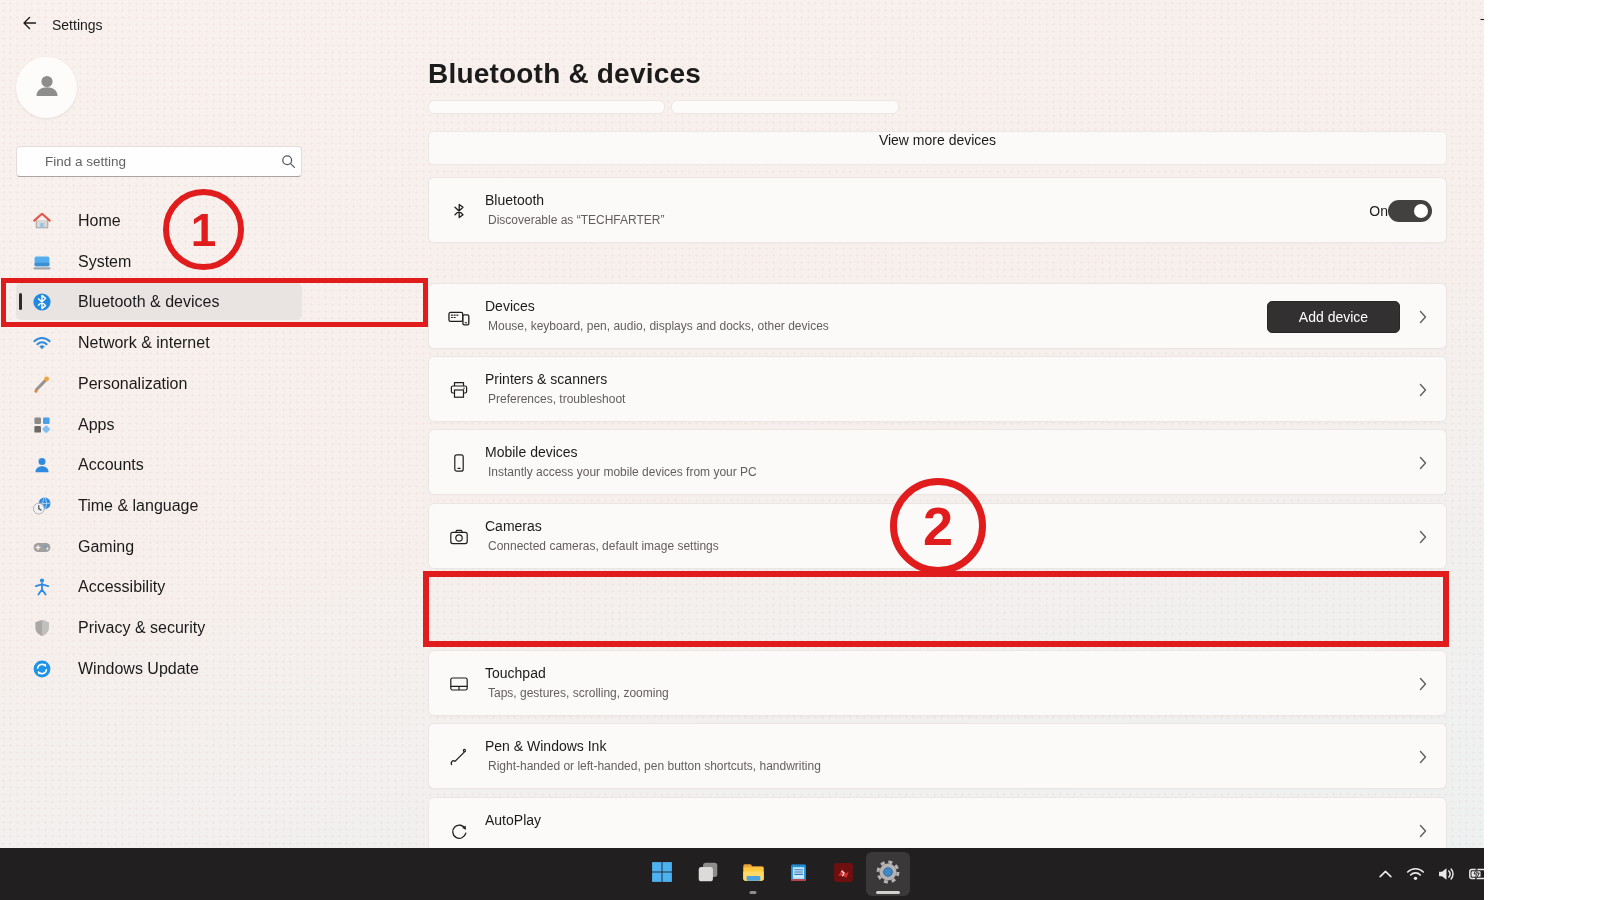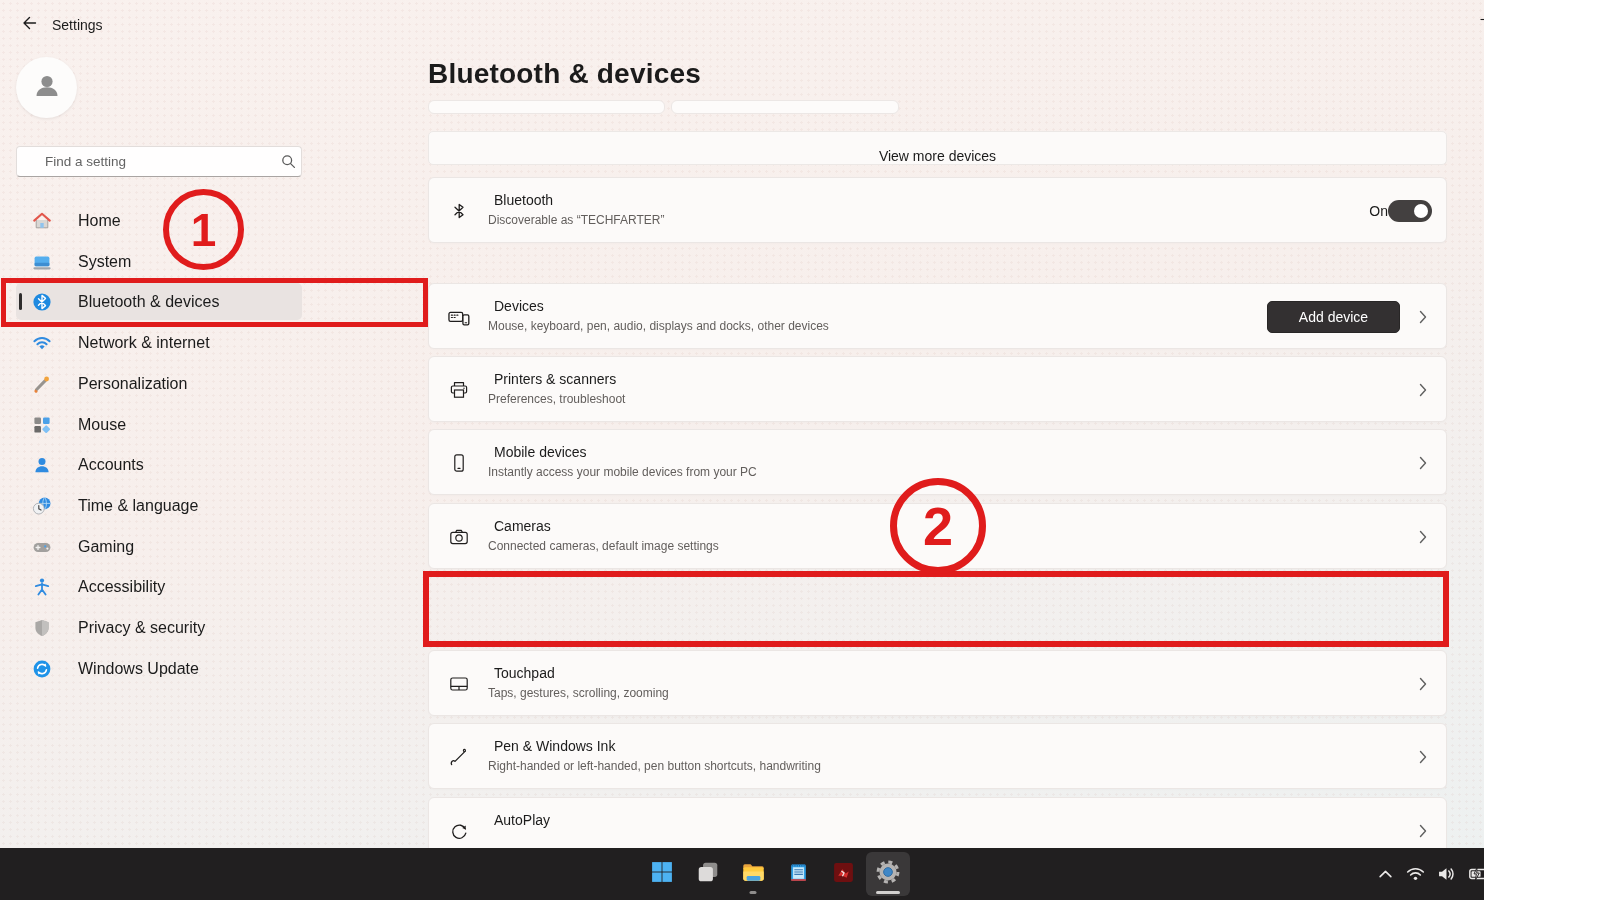--- a/index.html
+++ b/index.html
@@ -30,24 +30,24 @@
   .nav-item.selected { background:#e9e3e1; }
   .nav-accent { position:absolute; left:3px; top:10px; width:3px; height:17px; border-radius:2px; background:#2e2c2c; display:none; }
   .nav-item.selected .nav-accent { display:block; }
   .nav-icon { width:20px; height:20px; margin-left:16px; display:flex; align-items:center; justify-content:center; }
   .nav-label { margin-left:26px; font-size:16px; color:#1b1b1b; white-space:nowrap; }
   
   .page-title { position:absolute; left:428px; top:58px; font-size:28px; font-weight:600; color:#1b1b1b; letter-spacing:0.2px; }
   .stub-card { position:absolute; top:100px; height:14px; background:#fdfbfa; border:1px solid #ece7e5; border-radius:6px; }
   .stub-a { left:428px; width:237px; }
   .stub-b { left:671px; width:228px; }
-  .viewmore { position:absolute; left:428px; top:131px; width:1019px; height:34px; background:#fcfaf9; border:1px solid #ece8e6; border-radius:5px; display:flex; align-items:flex-end; justify-content:center; font-size:14px; color:#1b1b1b; }
+  .viewmore { position:absolute; left:428px; top:131px; width:1019px; height:34px; background:#fcfaf9; border:1px solid #ece8e6; border-radius:5px; display:flex; align-items:flex-start; justify-content:center; font-size:14px; color:#1b1b1b; }
   .row { position:absolute; left:428px; width:1019px; height:66px; background:#fcfaf9; border:1px solid #ebe6e4; border-radius:6px; box-shadow:0 1px 2px rgba(0,0,0,0.02); }
   .row-icon { position:absolute; left:18px; top:21px; width:24px; height:24px; display:flex; align-items:center; justify-content:center; }
-  .row-title { position:absolute; left:65px; top:14px; font-size:14px; color:#1b1b1b; }
+  .row-title { position:absolute; left:56px; top:14px; font-size:14px; color:#1b1b1b; }
   .row-sub { position:absolute; left:59px; top:35px; font-size:12px; color:#625e5c; }
   .row-chevron { position:absolute; right:19px; top:26px; }
   .toggle-group { position:absolute; right:14px; top:0; height:66px; display:flex; align-items:center; gap:0; }
   .toggle-label { font-size:14px; color:#1b1b1b; }
   .toggle { width:44px; height:22px; border-radius:11px; background:#434040; position:relative; }
   .toggle .knob { position:absolute; right:4px; top:4px; width:14px; height:14px; border-radius:50%; background:#ffffff; }
   .add-btn { position:absolute; right:46px; top:17px; width:133px; height:32px; background:#333031; border:1px solid #282626; border-radius:5px; color:#ffffff; font-size:14px; display:flex; align-items:center; justify-content:center; font-family:"Liberation Sans", sans-serif; }
   
   .r0{top:177px;} .r1{top:283px;padding-left:8px;} .r2{top:356px;} .r3{top:429px;} .r4{top:503px;}
   .r5{top:576px;} .r6{top:650px;} .r7{top:723px;} .r8{top:797px;}
@@ -187,21 +187,21 @@
     <div class="nav-item" style="top:204px">
 
       <span class="nav-icon">
         <svg width="20" height="20" viewBox="0 0 20 20">
             <rect x="2.4" y="2.4" width="6.6" height="6.6" rx="1.2" fill="#8b8a89"></rect>
             <rect x="11" y="2.4" width="6.6" height="6.6" rx="1.2" fill="#4aa0e8"></rect>
             <rect x="2.4" y="11" width="6.6" height="6.6" rx="1.2" fill="#6b6a69"></rect>
             <rect x="11.2" y="11.2" width="6" height="6" rx="1" transform="rotate(45 14.2 14.2)" fill="#7ec0f5"></rect>
           </svg>
       </span>
-      <span class="nav-label">Mouse</span>
+      <span class="nav-label">Apps</span>
     </div>
 
     <div class="nav-item" style="top:244px">
 
       <span class="nav-icon">
         <svg width="20" height="20" viewBox="0 0 20 20">
             <circle cx="10" cy="6.6" r="3.5" fill="#2f8be0"></circle>
             <path d="M3.4 17.2 c0-3.8 3-6 6.6-6 s6.6 2.2 6.6 6" fill="#2f8be0"></path>
           </svg>
       </span>

